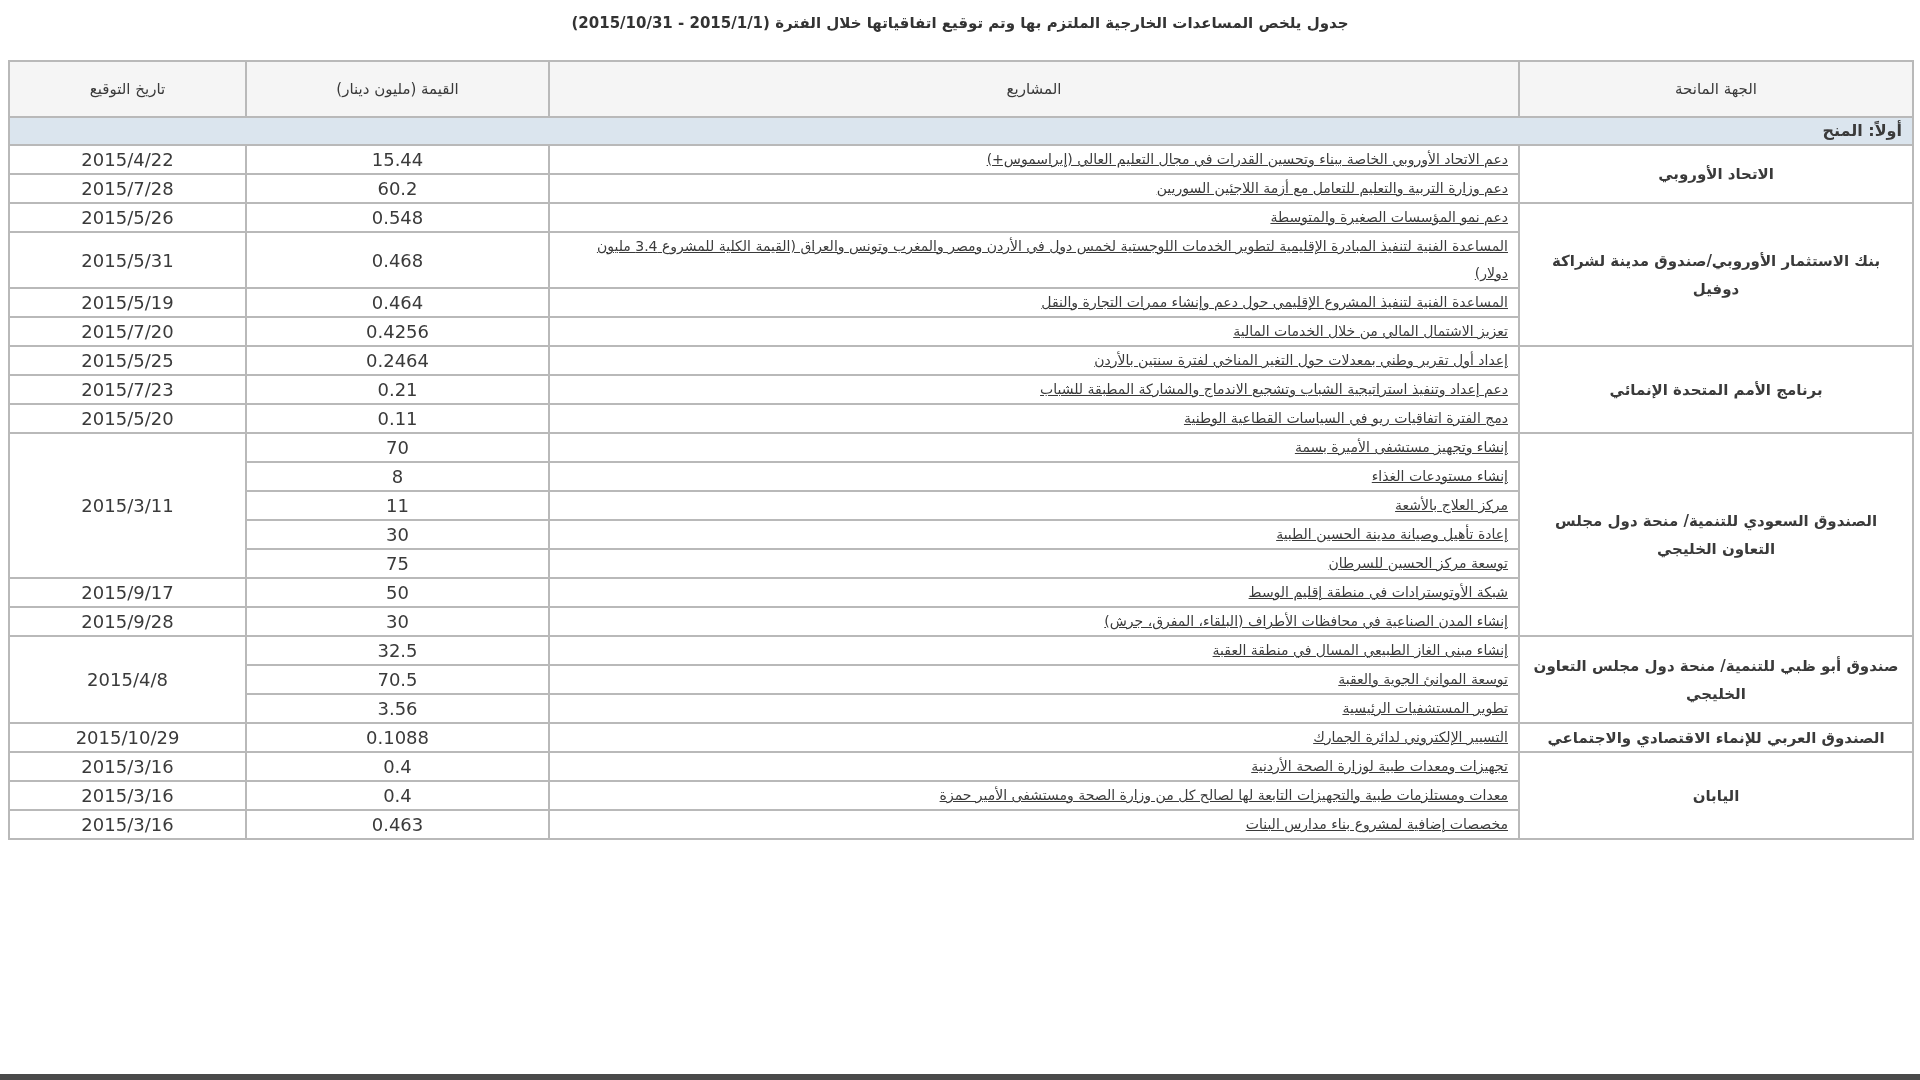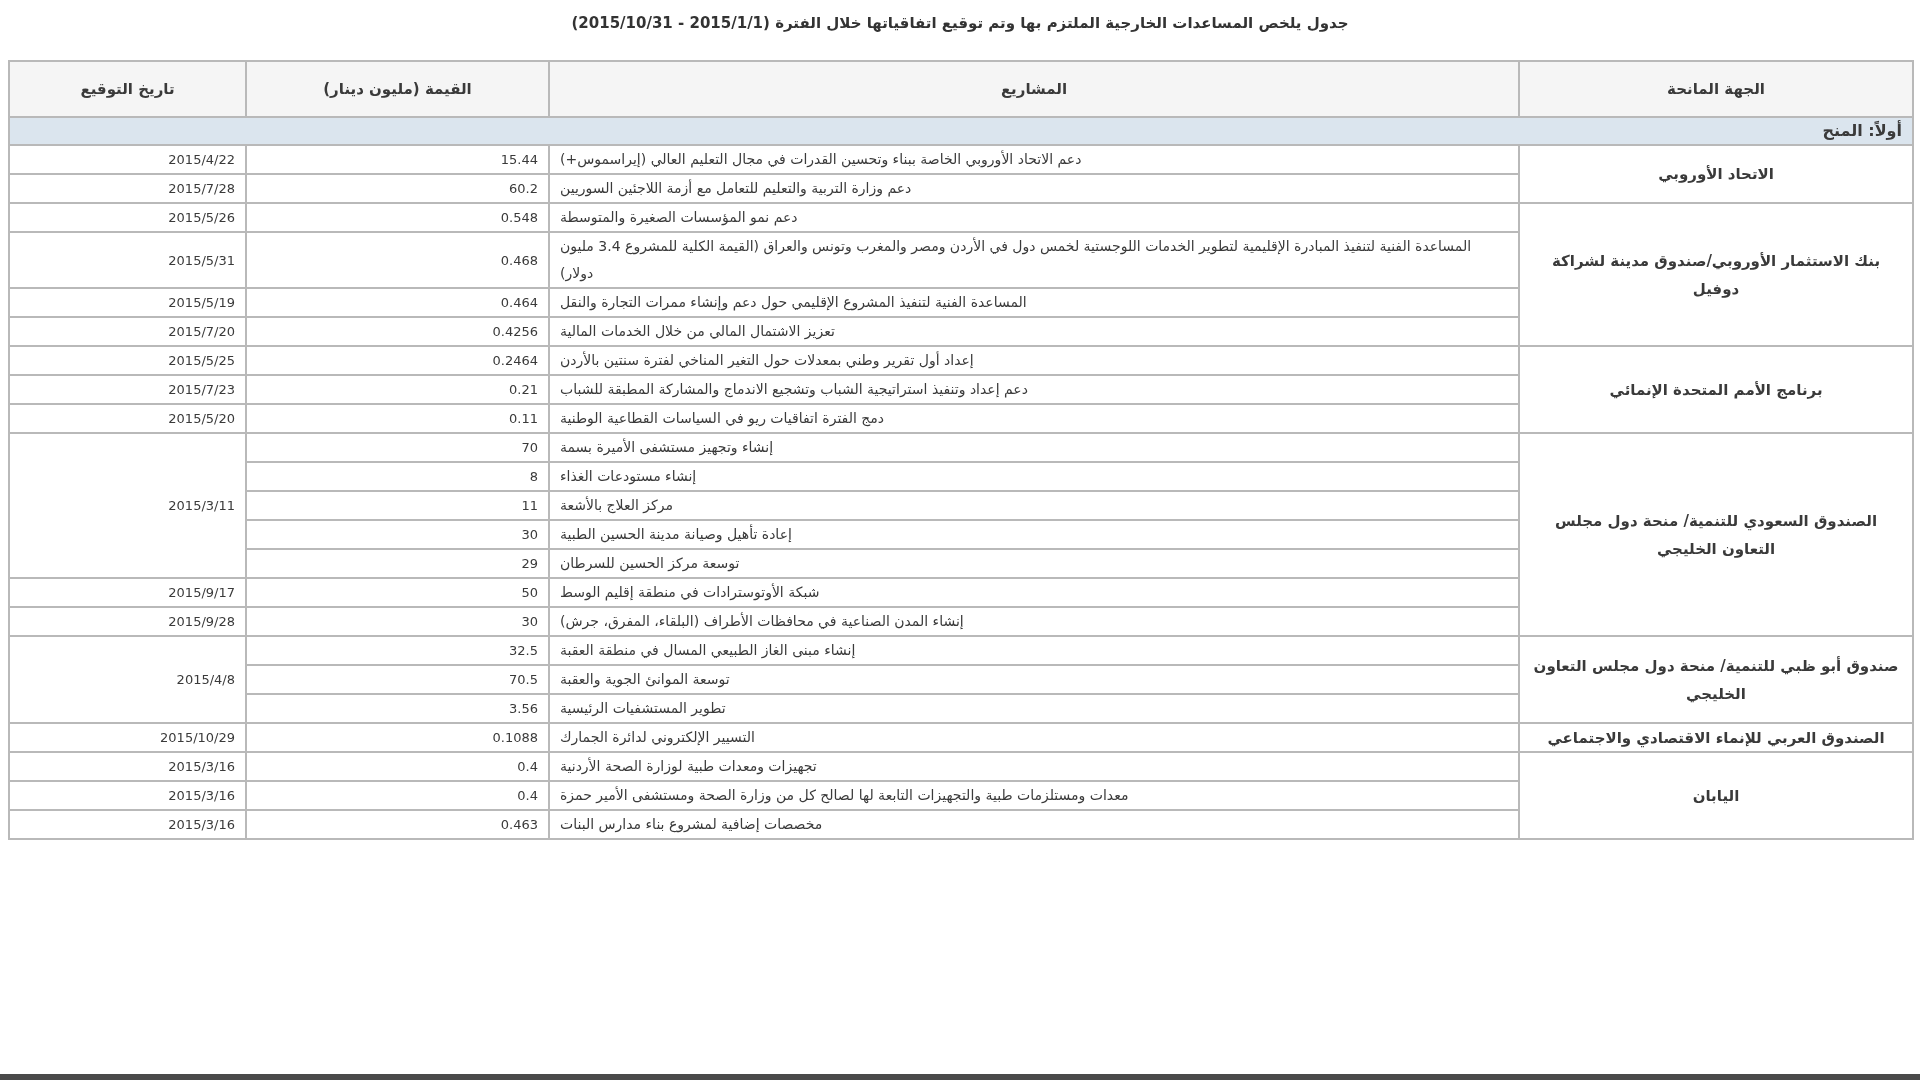--- a/index.html
+++ b/index.html
@@ -3,25 +3,25 @@
 <meta charset="utf-8">
 <style>
   html,body{margin:0;padding:0;}
   body{width:1920px;height:1080px;background:#ffffff;overflow:hidden;position:relative;
        font-family:"DejaVu Sans","Liberation Sans",sans-serif;color:#2a2a2a;}
   .title{position:absolute;top:14px;left:0;width:1920px;text-align:center;font-size:15px;
          font-weight:bold;color:#333;direction:rtl;letter-spacing:0.2px;}
   .table-wrap{position:absolute;left:8px;top:60px;width:1904px;}
   table{border-collapse:collapse;width:100%;direction:rtl;table-layout:fixed;}
   th,td{border:2px solid #b9b9b9;font-size:14px;line-height:27px;color:#3a3a3a;padding:0 10px;}
-  th{background:#f5f5f5;font-weight:bold;height:54px;font-size:15px;text-align:center;}
+  th{background:#f5f5f5;font-weight:normal;height:54px;font-size:15px;text-align:center;}
   th.val{line-height:22px;}
   td.donor{text-align:center;font-weight:bold;font-size:15px;line-height:28px;}
-  td.proj{text-align:left;}
-  td.val,td.date{text-align:right;font-size:13px;}
+  td.proj{text-align:right;text-decoration:underline;}
+  td.val,td.date{text-align:center;font-size:18px;}
   tr.section td{background:#dbe5ee;font-weight:bold;text-align:right;height:26px;line-height:26px;font-size:16px;}
   col.c-donor{width:394px;} col.c-proj{width:970px;} col.c-val{width:303px;} col.c-date{width:237px;}
   .bottom-bar{position:absolute;left:0;bottom:0;width:1920px;height:6px;background:#4a4a4a;}
 </style>
 </head>
 <body>
 
 <div class="title">جدول يلخص المساعدات الخارجية الملتزم بها وتم توقيع اتفاقياتها خلال الفترة (2015/1/1 - 2015/10/31)</div>
 
 <div class="table-wrap">
@@ -109,21 +109,21 @@
     <tr>
       <td class="proj">مركز العلاج بالأشعة</td>
       <td class="val">11</td>
     </tr>
     <tr>
       <td class="proj">إعادة تأهيل وصيانة مدينة الحسين الطبية</td>
       <td class="val">30</td>
     </tr>
     <tr>
       <td class="proj">توسعة مركز الحسين للسرطان</td>
-      <td class="val">29</td>
+      <td class="val">75</td>
     </tr>
     <tr>
       <td class="proj">شبكة الأوتوسترادات في منطقة إقليم الوسط</td>
       <td class="val">50</td>
       <td class="date">2015/9/17</td>
     </tr>
     <tr>
       <td class="proj">إنشاء المدن الصناعية في محافظات الأطراف (البلقاء، المفرق، جرش)</td>
       <td class="val">30</td>
       <td class="date">2015/9/28</td>

